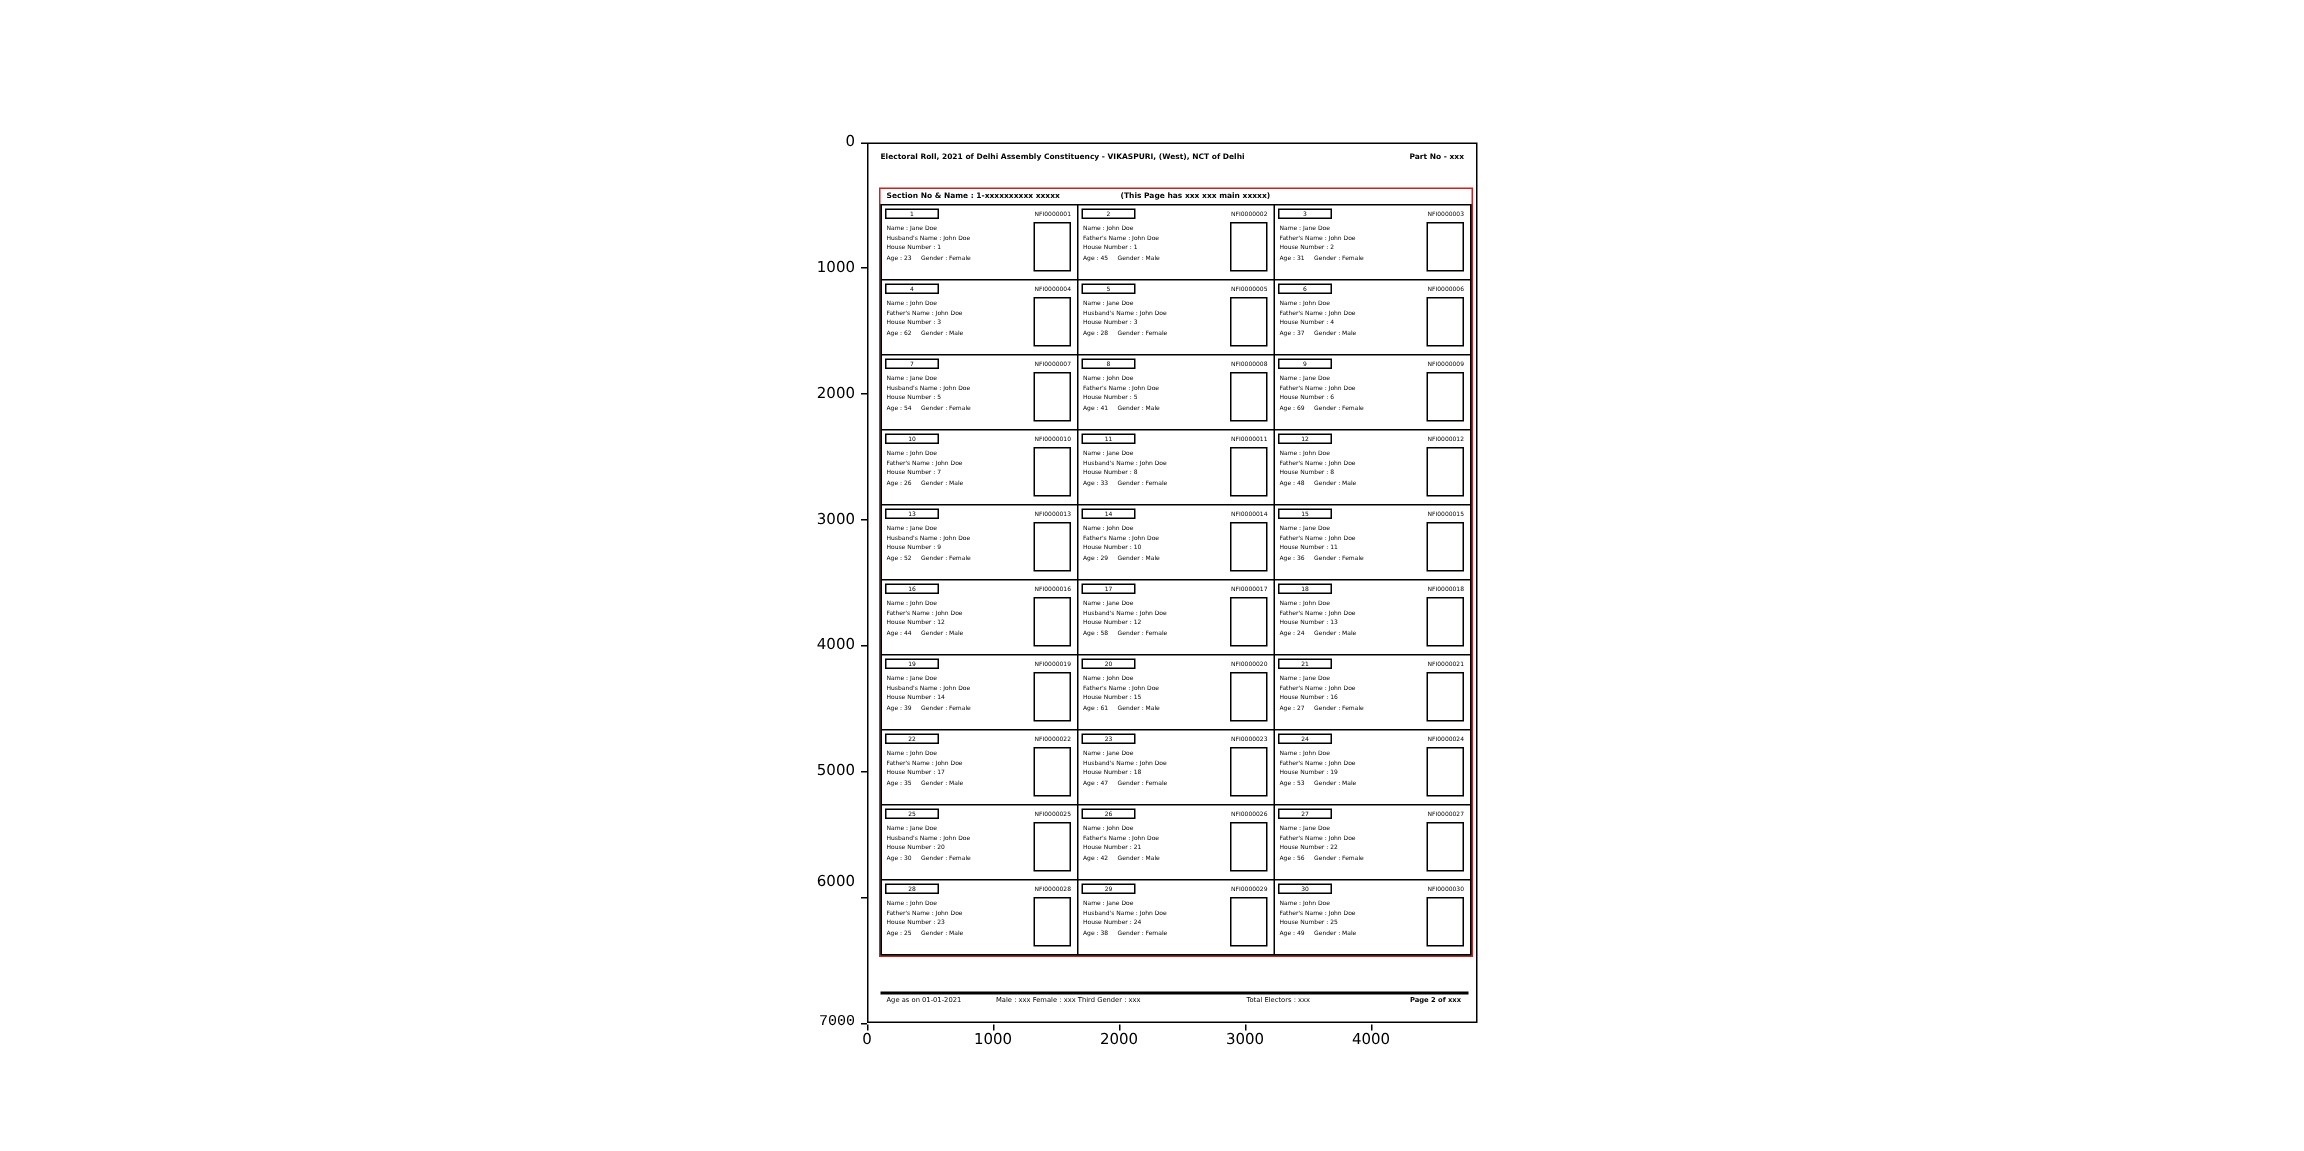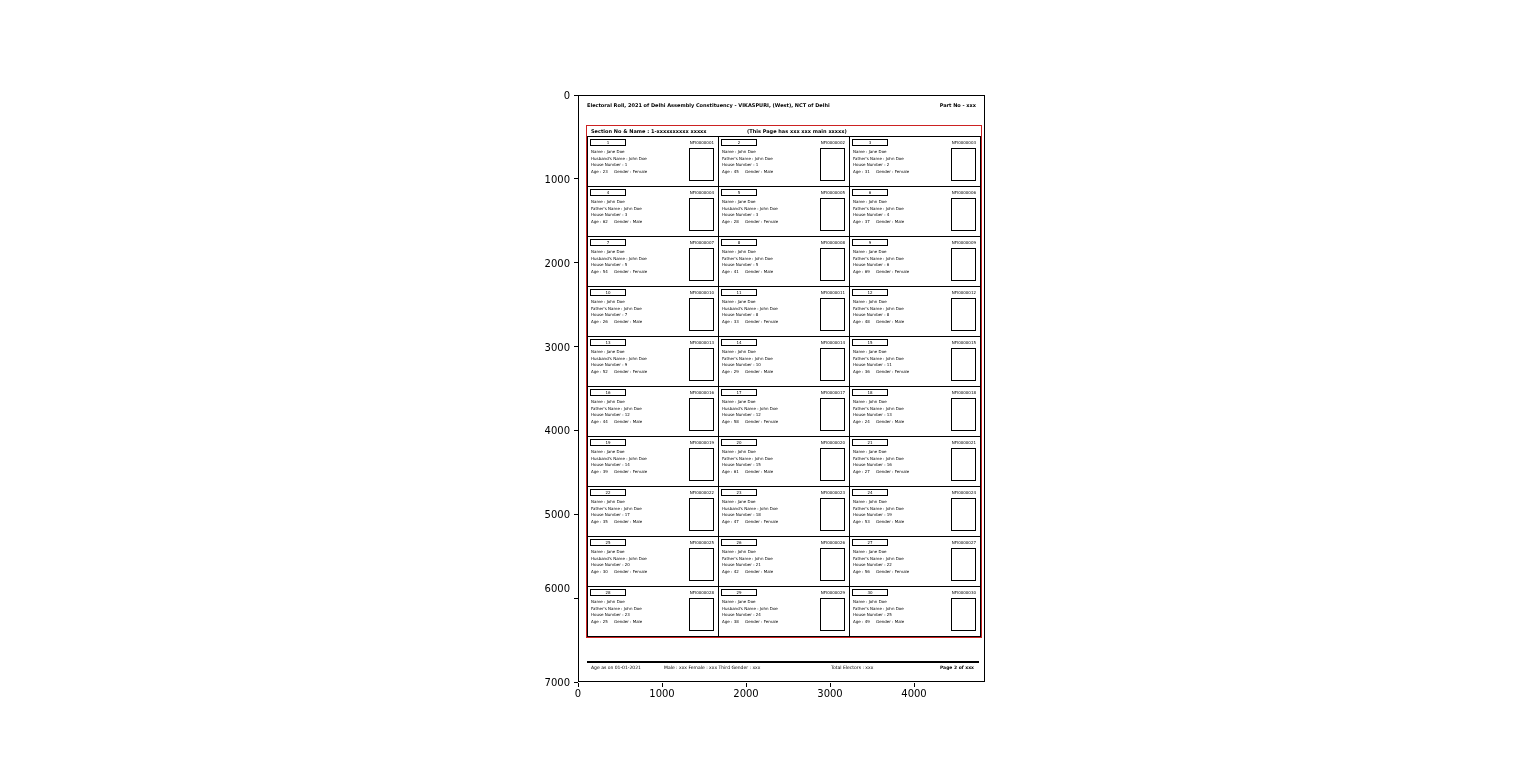--- a/index.html
+++ b/index.html
@@ -51,21 +51,21 @@
       <div class="tick-label ytick-label" style="left: 570px; top: 262.714px;">2000</div>
       <div class="ytick-mark" style="left: 574px; top: 262.214px;"></div>
       <div class="tick-label ytick-label" style="left: 570px; top: 346.571px;">3000</div>
       <div class="ytick-mark" style="left: 574px; top: 346.071px;"></div>
       <div class="tick-label ytick-label" style="left: 570px; top: 430.429px;">4000</div>
       <div class="ytick-mark" style="left: 574px; top: 429.929px;"></div>
       <div class="tick-label ytick-label" style="left: 570px; top: 514.286px;">5000</div>
       <div class="ytick-mark" style="left: 574px; top: 513.786px;"></div>
       <div class="tick-label ytick-label" style="left: 570px; top: 588px;">6000</div>
       <div class="ytick-mark" style="left: 574px; top: 597.643px;"></div>
-      <div class="tick-label ytick-label" style="left: 570px; top: 682px;">7000</div>
+      <div class="tick-label ytick-label" style="left: 570px; top: 682px; font-family: Liberation Mono, monospace;">7000</div>
       <div class="ytick-mark" style="left: 574px; top: 681.5px;"></div>
     </div>
   <div id="xticks">
       <div class="tick-label xtick-label" style="left: 578px; top: 688px;">0</div>
       <div class="xtick-mark" style="left: 577.5px; top: 683px;"></div>
       <div class="tick-label xtick-label" style="left: 662px; top: 688px;">1000</div>
       <div class="xtick-mark" style="left: 661.5px; top: 683px;"></div>
       <div class="tick-label xtick-label" style="left: 746px; top: 688px;">2000</div>
       <div class="xtick-mark" style="left: 745.5px; top: 683px;"></div>
       <div class="tick-label xtick-label" style="left: 830px; top: 688px;">3000</div>

